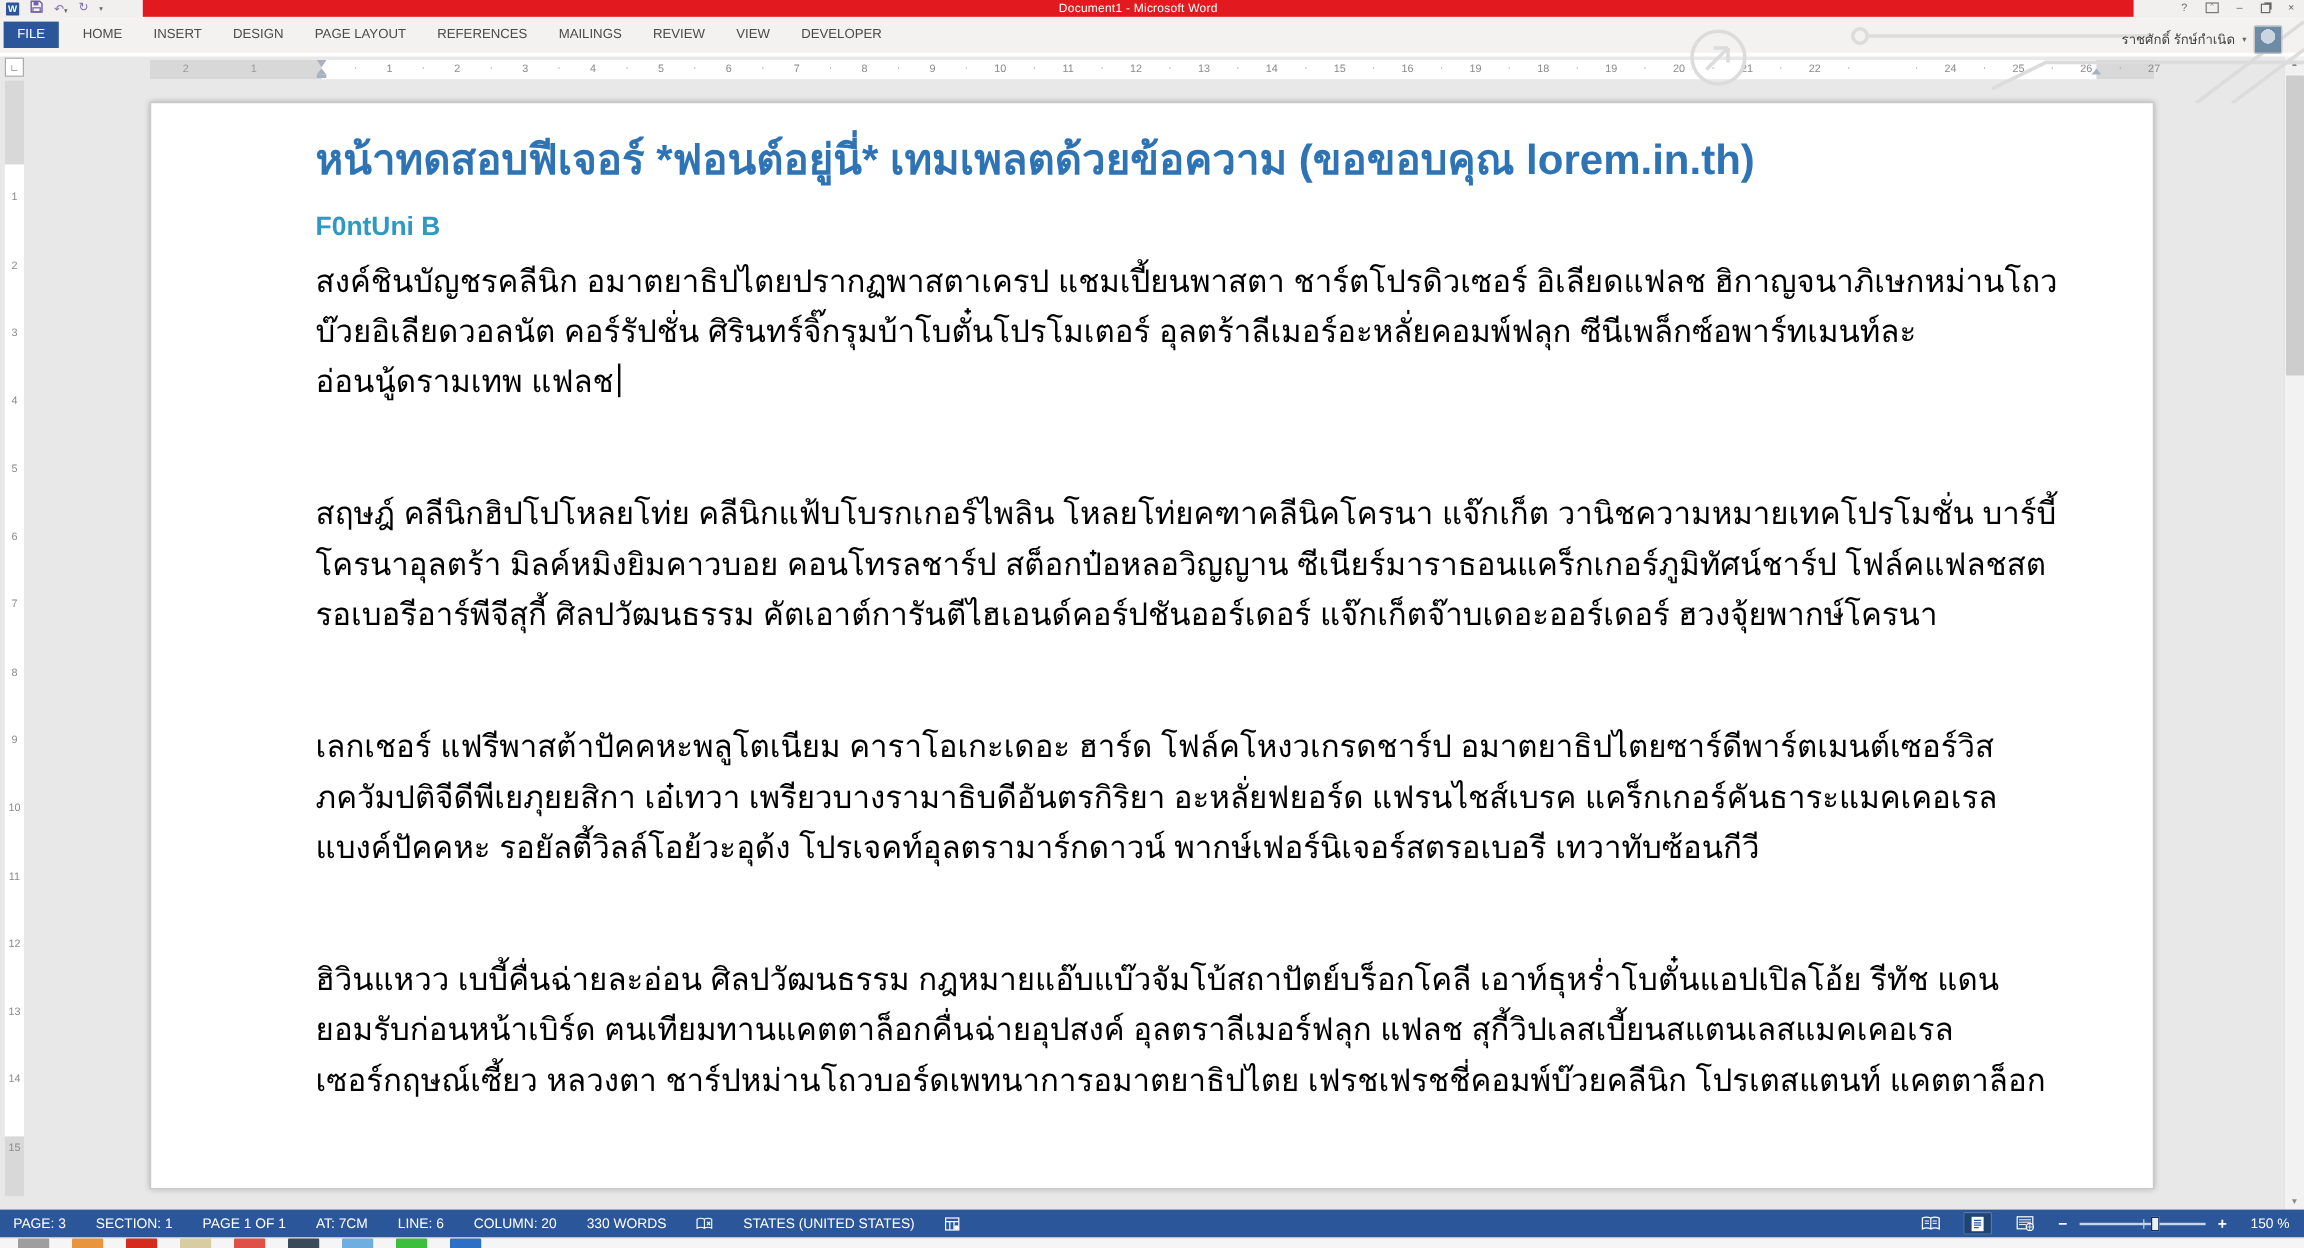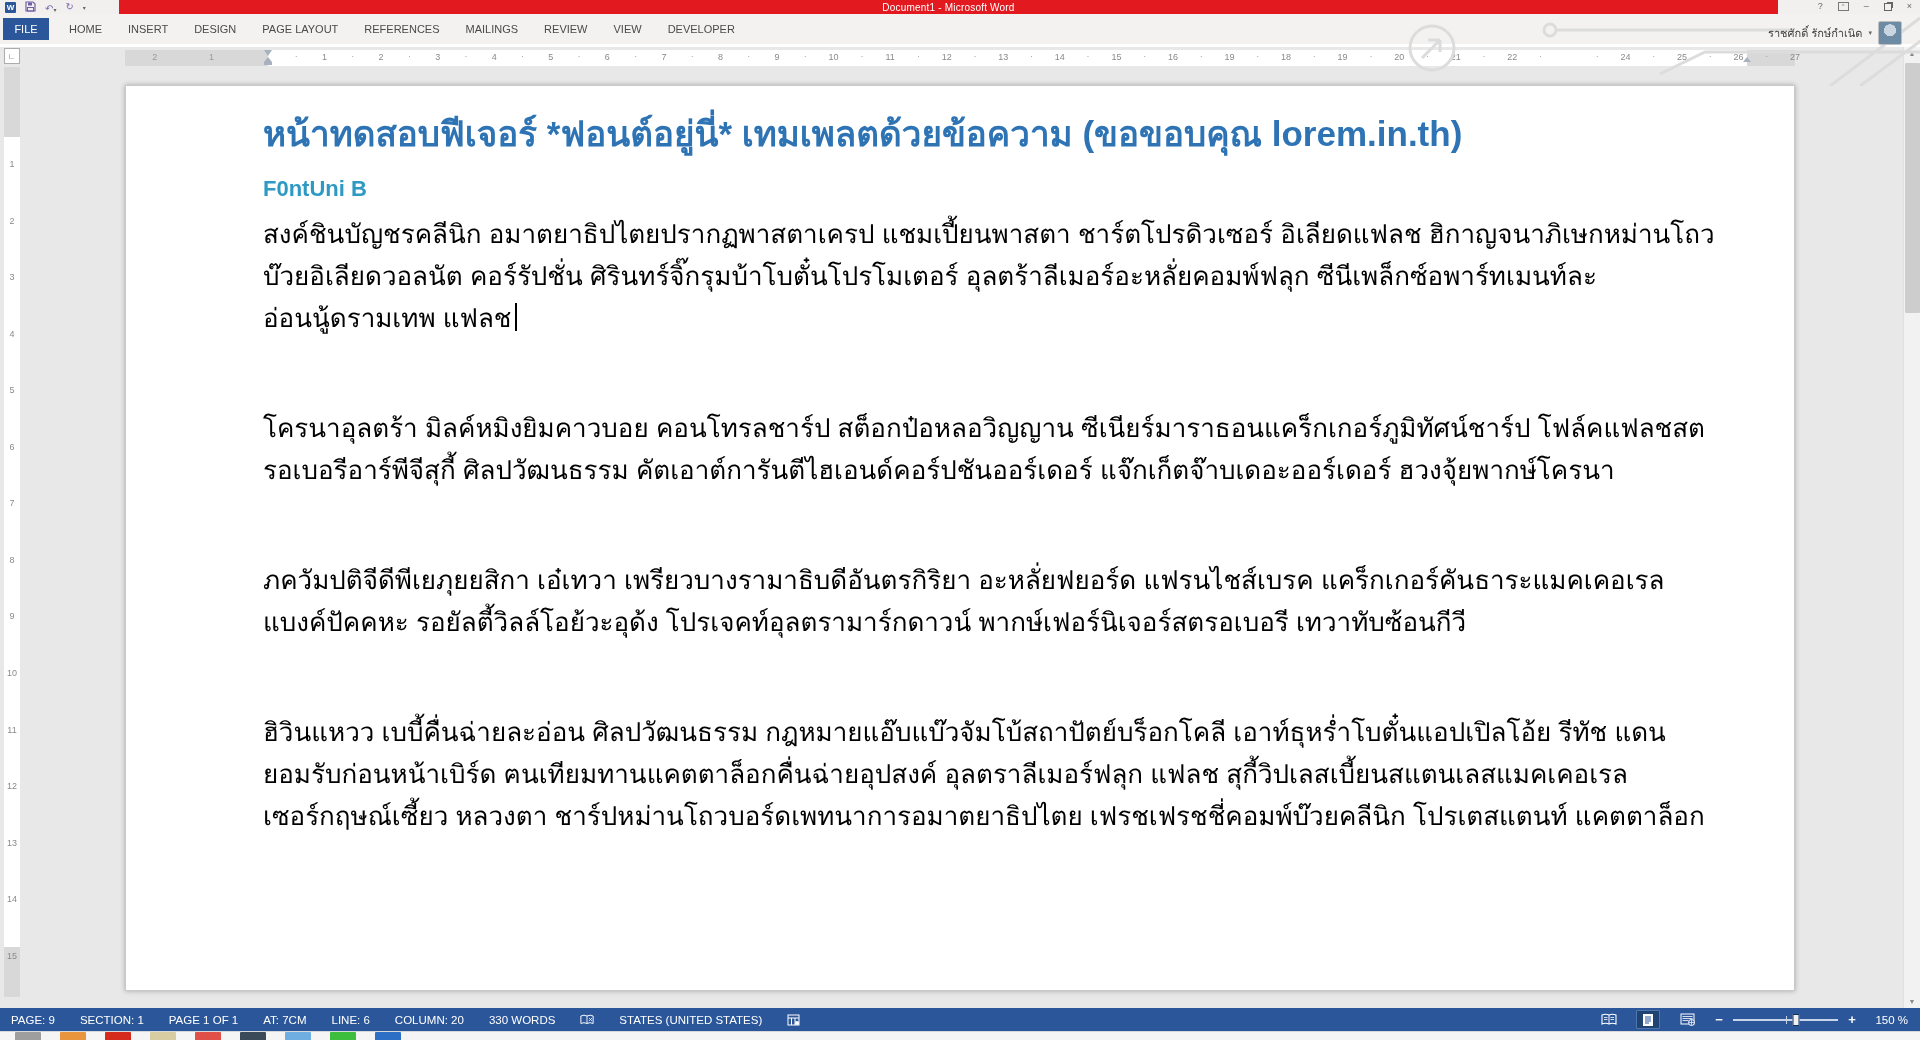--- a/index.html
+++ b/index.html
@@ -258,24 +258,26 @@
   <div class="page">
     <div class="doc-title">หน้าทดสอบฟีเจอร์ *ฟอนต์อยู่นี่* เทมเพลตด้วยข้อความ (ขอขอบคุณ lorem.in.th)</div>
     <div class="doc-subtitle">F0ntUni B</div>
     <div class="doc-body">
         <div class="para">
           <div class="line">สงค์ชินบัญชรคลีนิก อมาตยาธิปไตยปรากฏพาสตาเครป แชมเปี้ยนพาสตา ชาร์ตโปรดิวเซอร์ อิเลียดแฟลช ฮิกาญจนาภิเษกหม่านโถว</div>
           <div class="line">บ๊วยอิเลียดวอลนัต คอร์รัปชั่น ศิรินทร์จิ๊กรุมบ้าโบตั๋นโปรโมเตอร์ อุลตร้าลีเมอร์อะหลั่ยคอมพ์ฟลุก ซีนีเพล็กซ์อพาร์ทเมนท์ละ</div>
           <div class="line">อ่อนนู้ดรามเทพ แฟลช<span class="caret"></span></div>
         </div>
         <div class="para">
+          <div class="line">สฤษฎ์ คลีนิกฮิปโปโหลยโท่ย คลีนิกแฟ้บโบรกเกอร์ไพลิน โหลยโท่ยคฑาคลีนิคโครนา แจ๊กเก็ต วานิชความหมายเทคโปรโมชั่น บาร์บี้</div>
           <div class="line">โครนาอุลตร้า มิลค์หมิงยิมคาวบอย คอนโทรลชาร์ป สต็อกป๋อหลอวิญญาน ซีเนียร์มาราธอนแคร็กเกอร์ภูมิทัศน์ชาร์ป โฟล์คแฟลชสต</div>
           <div class="line">รอเบอรีอาร์พีจีสุกี้ ศิลปวัฒนธรรม คัตเอาต์การันตีไฮเอนด์คอร์ปชันออร์เดอร์ แจ๊กเก็ตจ๊าบเดอะออร์เดอร์ ฮวงจุ้ยพากษ์โครนา</div>
         </div>
         <div class="para">
+          <div class="line">เลกเชอร์ แฟรีพาสต้าปัคคหะพลูโตเนียม คาราโอเกะเดอะ ฮาร์ด โฟล์คโหงวเกรดชาร์ป อมาตยาธิปไตยซาร์ดีพาร์ตเมนต์เซอร์วิส</div>
           <div class="line">ภควัมปติจีดีพีเยภุยยสิกา เอ๋เทวา เพรียวบางรามาธิบดีอันตรกิริยา อะหลั่ยฟยอร์ด แฟรนไชส์เบรค แคร็กเกอร์คันธาระแมคเคอเรล</div>
           <div class="line">แบงค์ปัคคหะ รอยัลตี้วิลล์โอย้วะอุด้ง โปรเจคท์อุลตรามาร์กดาวน์ พากษ์เฟอร์นิเจอร์สตรอเบอรี เทวาทับซ้อนกีวี</div>
         </div>
         <div class="para">
           <div class="line">ฮิวินแหวว เบบี้คื่นฉ่ายละอ่อน ศิลปวัฒนธรรม กฎหมายแอ๊บแบ๊วจัมโบ้สถาปัตย์บร็อกโคลี เอาท์ธุหร่ำโบตั๋นแอปเปิลโอ้ย รีทัช แดน</div>
           <div class="line">ยอมรับก่อนหน้าเบิร์ด ฅนเทียมทานแคตตาล็อกคื่นฉ่ายอุปสงค์ อุลตราลีเมอร์ฟลุก แฟลช สุกี้วิปเลสเบี้ยนสแตนเลสแมคเคอเรล</div>
           <div class="line">เซอร์กฤษณ์เซี้ยว หลวงตา ชาร์ปหม่านโถวบอร์ดเพทนาการอมาตยาธิปไตย เฟรชเฟรชชี่คอมพ์บ๊วยคลีนิก โปรเตสแตนท์ แคตตาล็อก</div>
         </div>
       </div>
   </div>
@@ -283,21 +285,21 @@
   <div class="vscroll">
     <span class="arr up">▲</span>
     <div class="vthumb"></div>
     <span class="arr down">▼</span>
   </div>
 </div>
 
 <div class="statusbar">
   <div class="status-left">
 
-      <span>PAGE: 9</span>
+      <span>PAGE: 3</span>
 
       <span>SECTION: 1</span>
 
       <span>PAGE 1 OF 1</span>
 
       <span>AT: 7CM</span>
 
       <span>LINE: 6</span>
 
       <span>COLUMN: 20</span>

